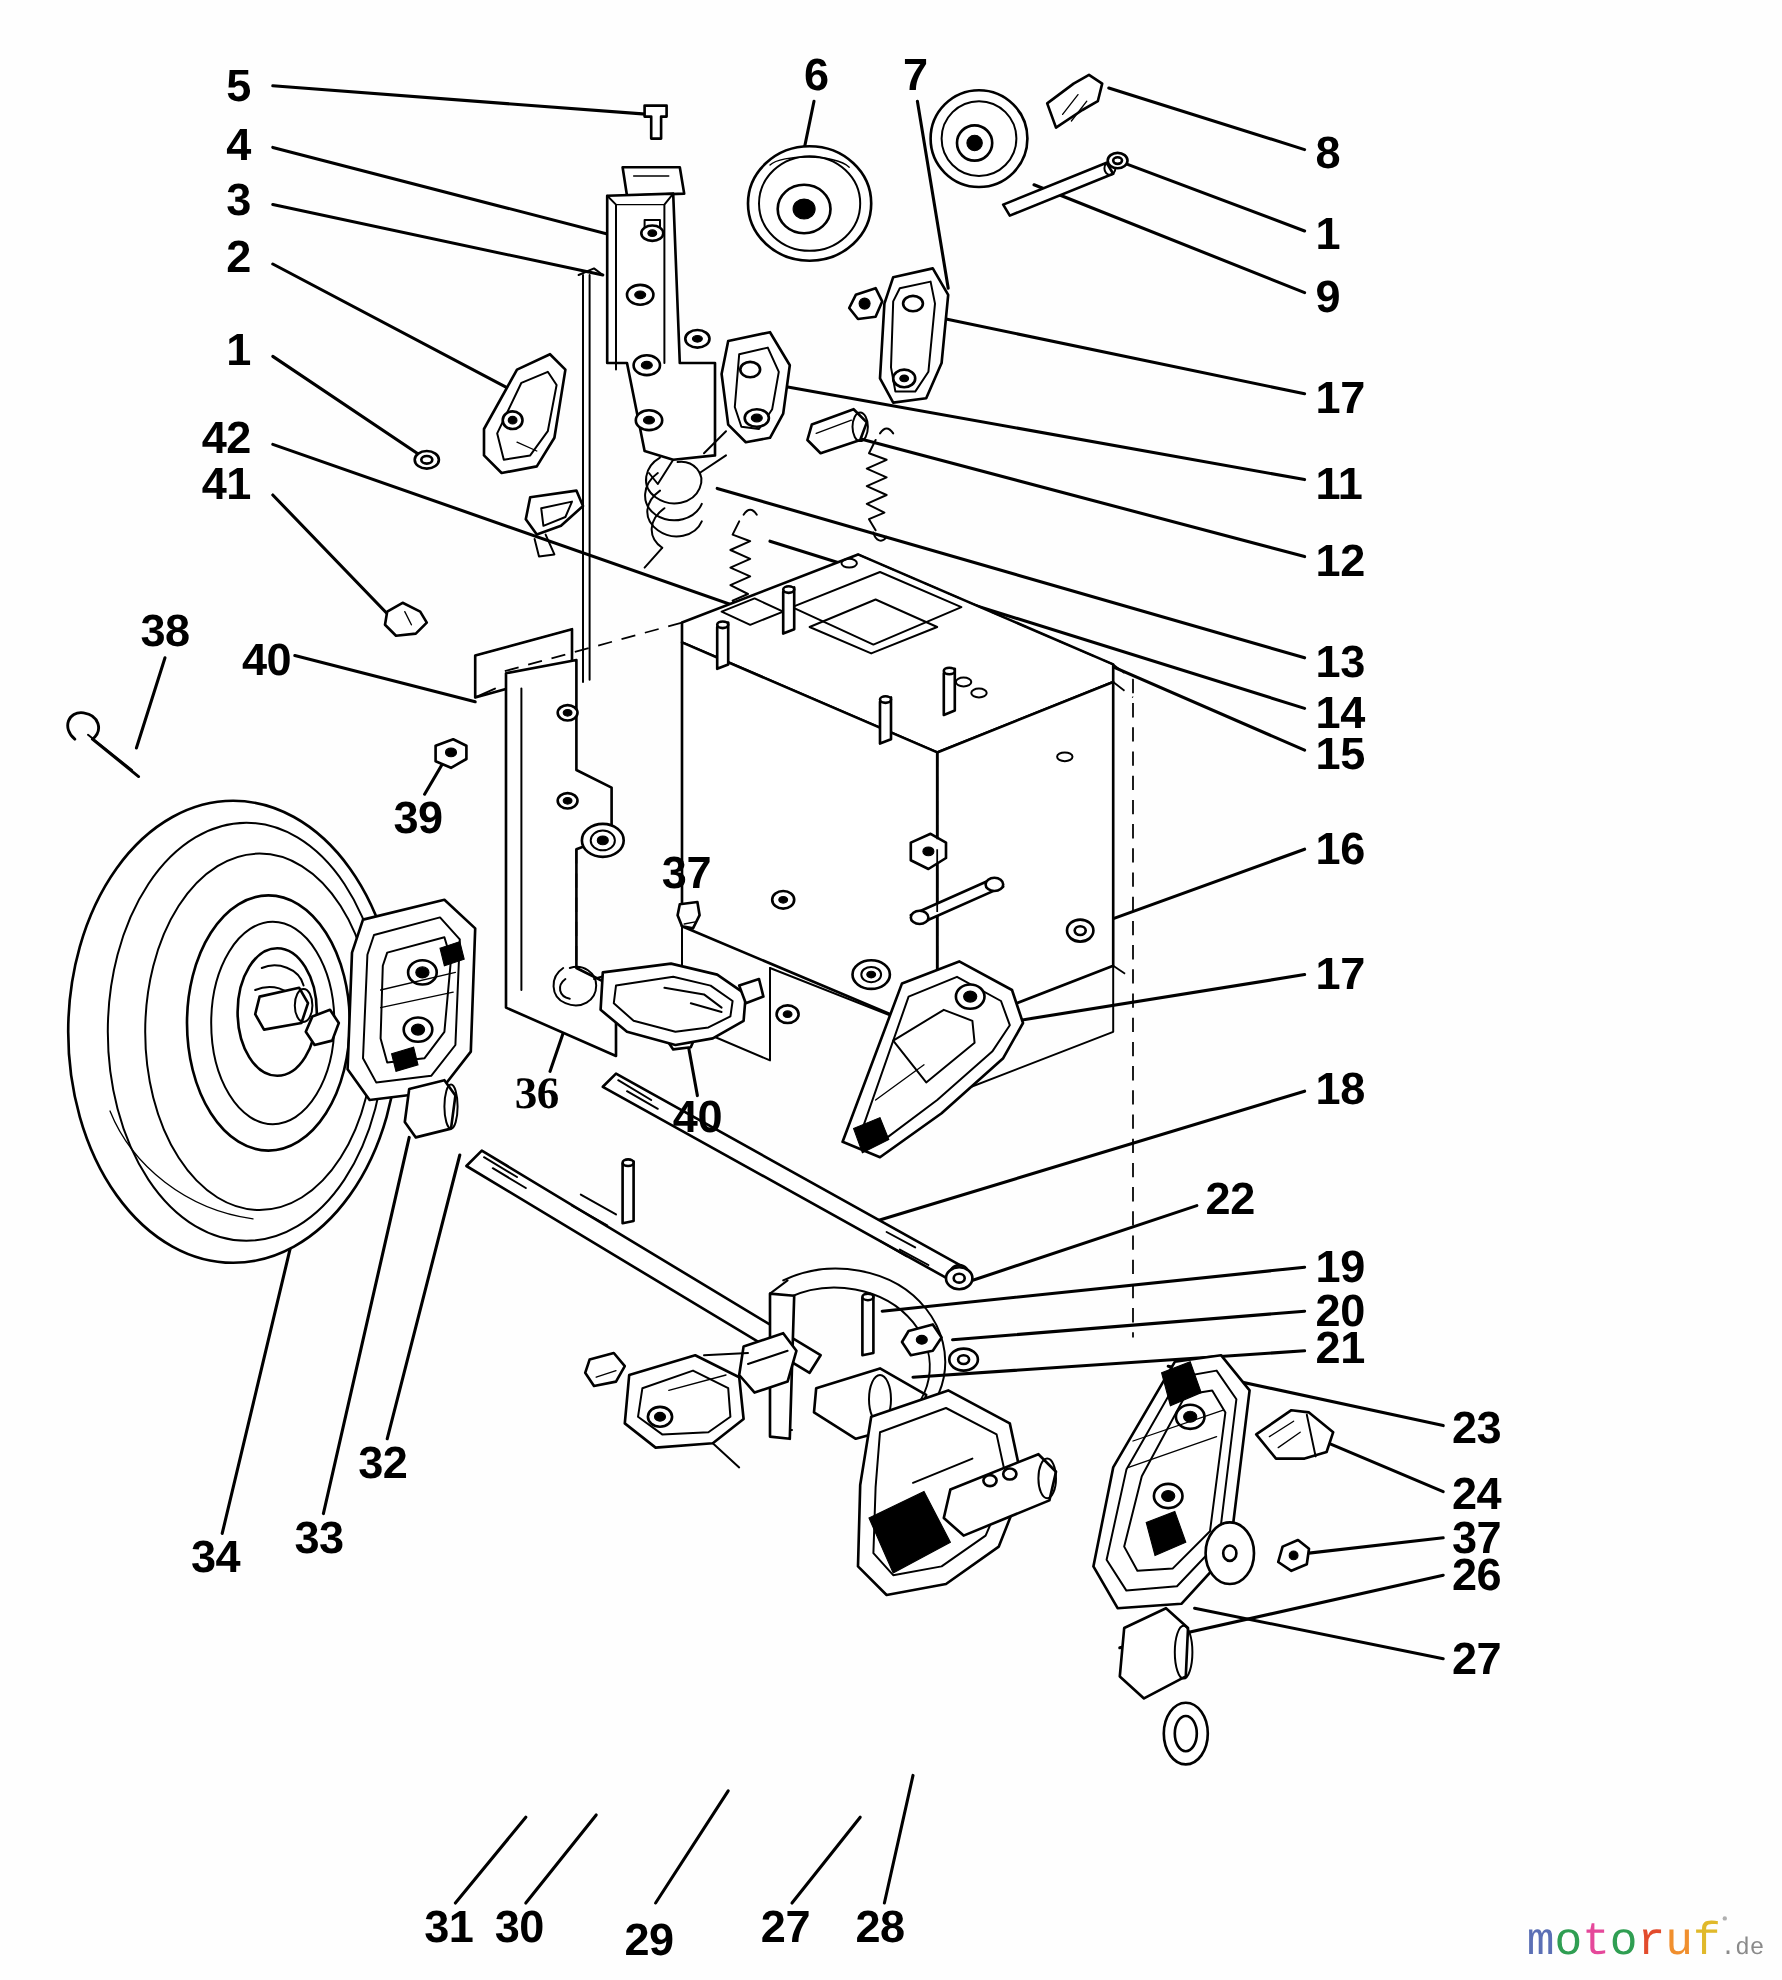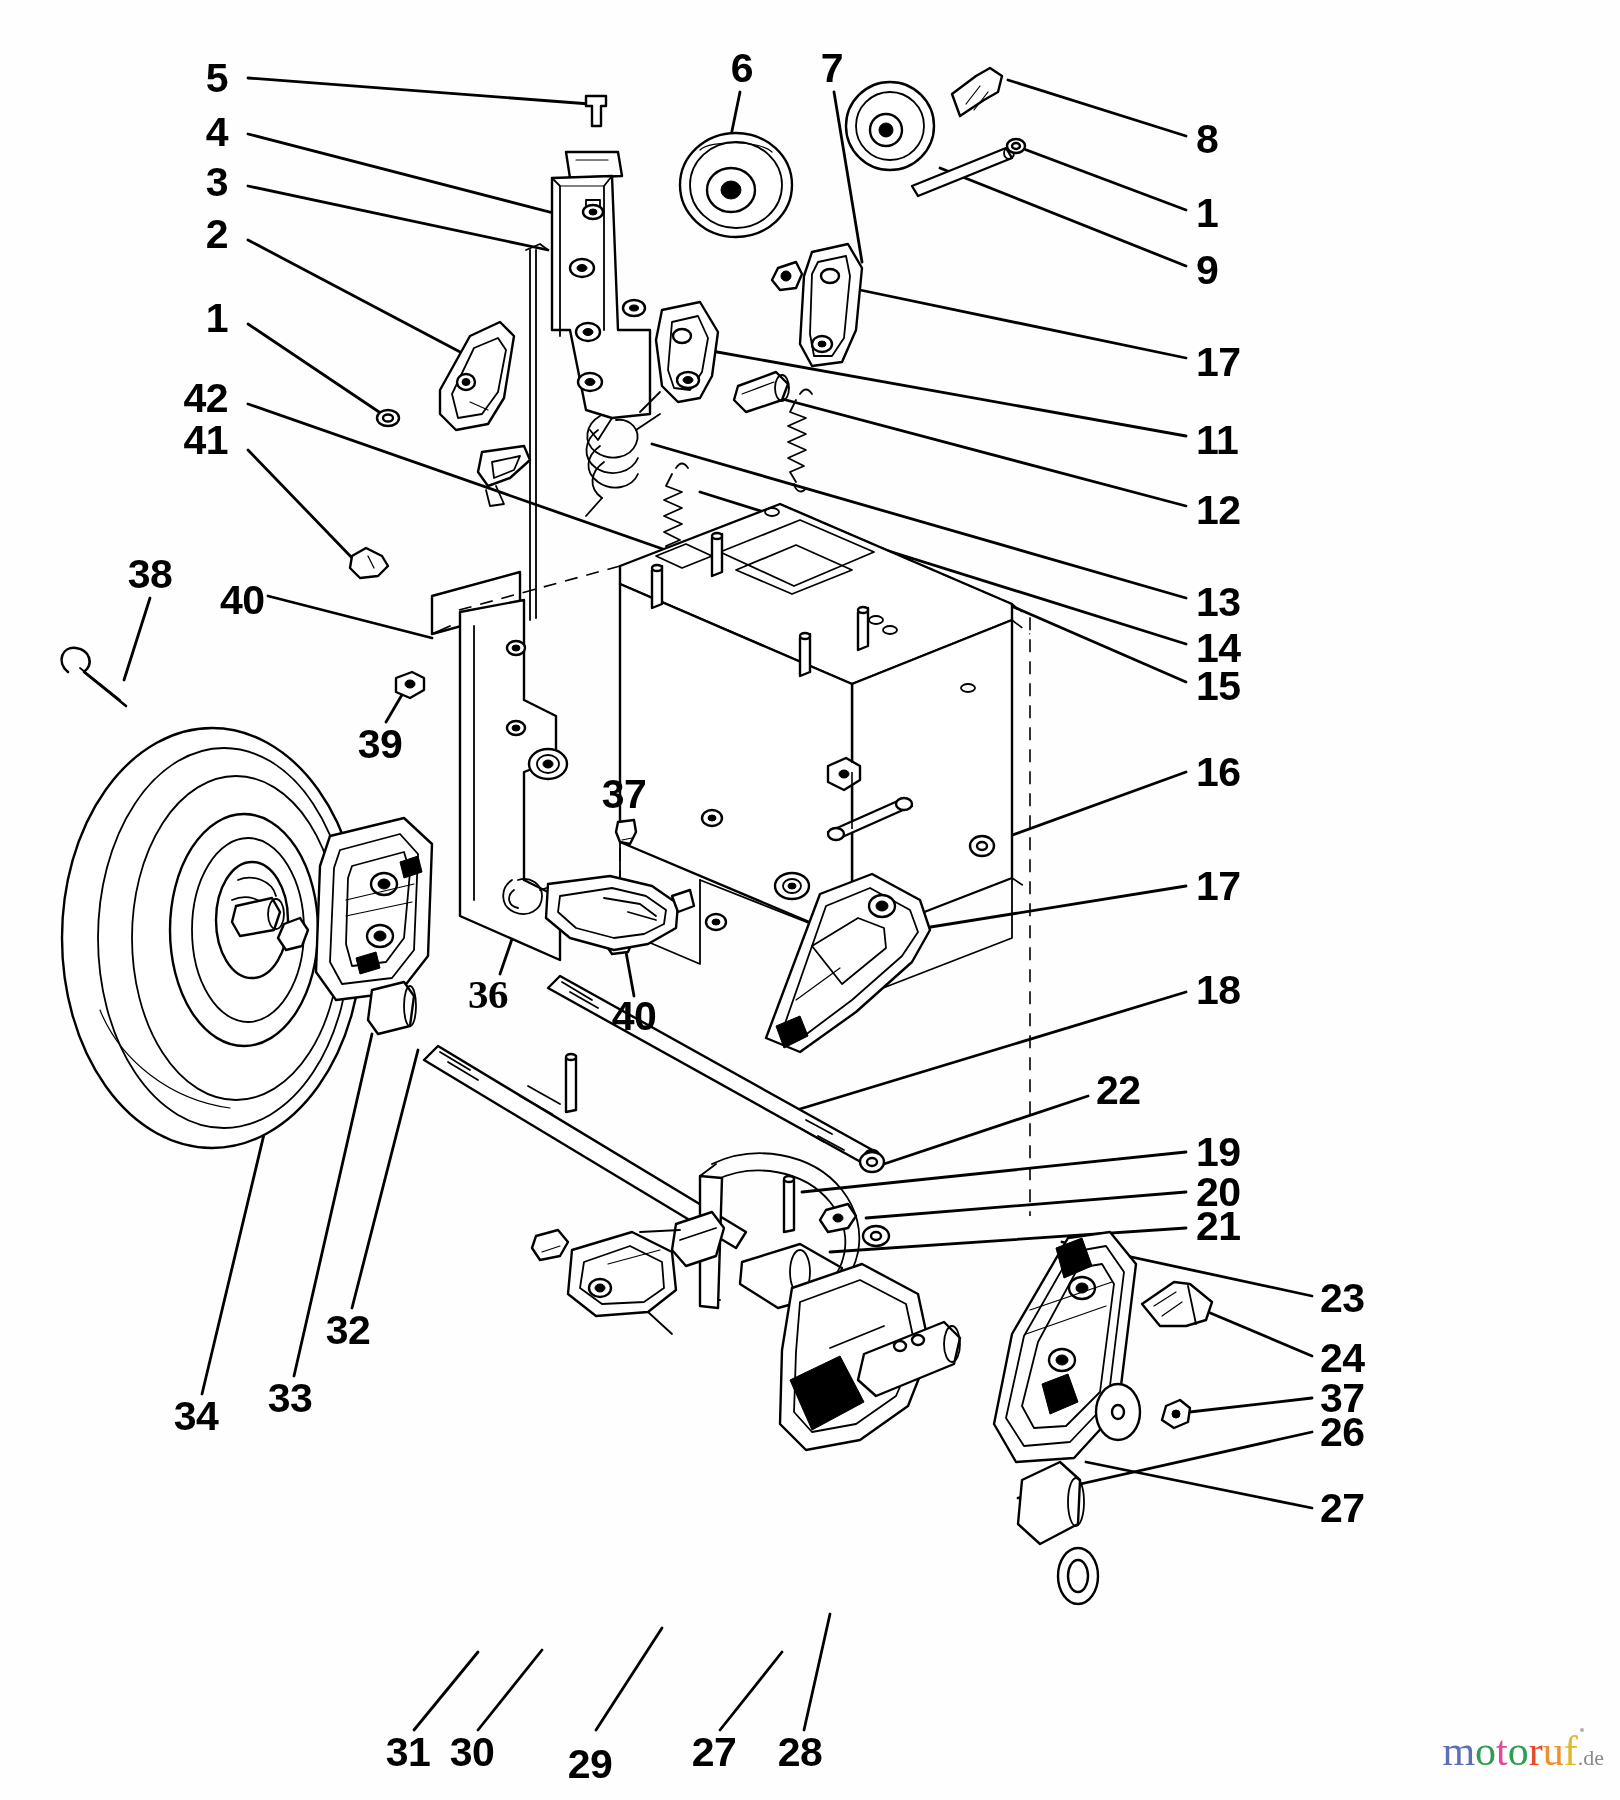--- a/index.html
+++ b/index.html
@@ -41,22 +41,22 @@
   .callout.anchor-start {
     transform: translate(0, -50%);
   }
   .callout.anchor-mid {
     transform: translate(-50%, -50%);
   }
   
   #watermark {
     position: absolute;
     right: 16px;
-    bottom: 28px;
-    font-family: Liberation Serif, serif;
+    bottom: 14px;
+    font-family: Liberation Mono, monospace;
     font-size: 42px;
     letter-spacing: 0px;
     line-height: 1;
     white-space: nowrap;
     user-select: none;
   }
   #watermark .wm-l { display: inline-block; }
   #watermark .wm-tld {
     font-size: 22px;
     color: #8a8a8a;

